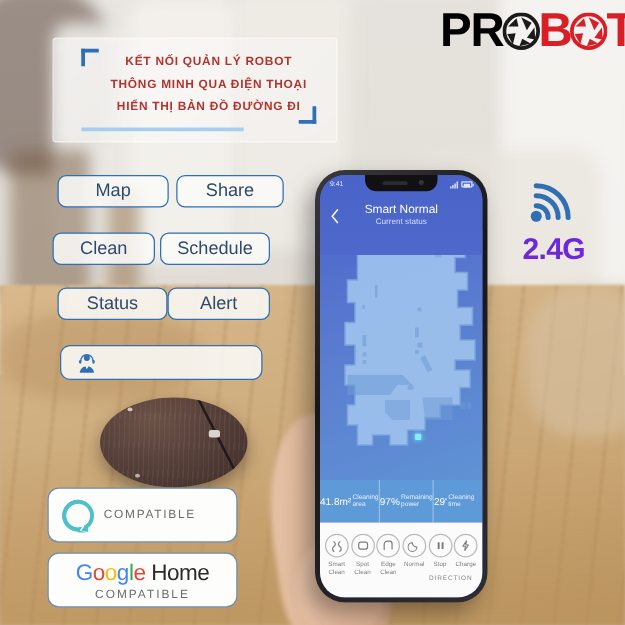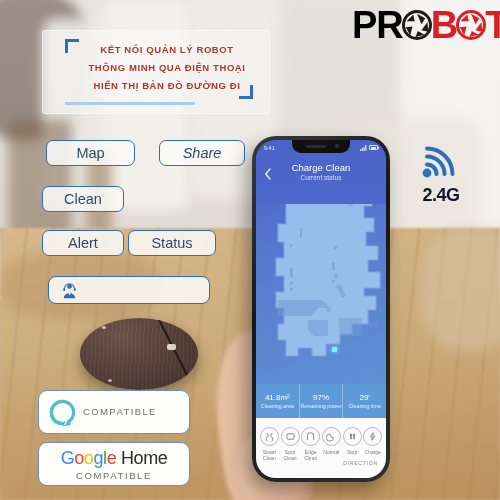--- a/index.html
+++ b/index.html
@@ -108,21 +108,21 @@
     border-radius:7px;
     color:#2e4a6b;
     font-size:14.5px;
     display:flex; align-items:center; justify-content:center;
     height:26px;
     position:relative;
   }
   .r1 { left:46px; top:140px; }
   .r2 { left:42px; top:186px; }
   .r3 { left:42px; top:230px; }
-  .r1 .p-a{ width:89px; } .r1 .p-b{ width:86px; margin-left:24px;font-style:italic; }
+  .r1 .p-a{ width:89px; } .r1 .p-b{ width:86px; margin-left:6px; }
   .r2 .p-a{ width:82px; } .r2 .p-b{ width:88px; margin-left:4px; }
   .r3 .p-a{ width:82px; } .r3 .p-b{ width:88px; margin-left:4px; }
   .pill-wide{
     position:absolute; left:48px; top:276px; width:162px; height:28px;
     background:rgba(250,250,248,.88);
     border:1.4px solid #2f6fb5; border-radius:8px;
     display:flex; align-items:center; gap:8px; padding-left:12px;
     color:#2e4a6b; font-size:14.5px;
   }
   .agent-icon{ width:17px; height:17px; flex:0 0 auto; }
@@ -235,21 +235,21 @@
     position:absolute; left:76px; top:163px; width:5px; height:5px;
     background:#7ff0ff; border-radius:1px;
     box-shadow:0 0 4px #7ff0ff;
   }
 
   .stats{
     position:absolute; left:0; top:244px; width:100%; height:34px;
     background:#5f9ad8;
     display:flex; z-index:5;
   }
-  .stat{ flex:1; display:flex; flex-direction:column; align-items:center; justify-content:center; gap:1px;
+  .stat{ flex:1; display:flex; flex-direction:row; align-items:center; justify-content:center; gap:1px;
          border-right:.7px solid rgba(255,255,255,.35); }
   .stat:last-child{ border-right:none; }
   .stat-v{ color:#ffffff; font-size:8px; }
   .stat-l{ color:#e8f1fb; font-size:5.3px; }
 
   .controls{
     position:absolute; left:0; top:278px; width:100%; bottom:0;
     background:#fbfbfb; z-index:5;
   }
   .ctrl-row{ display:flex; padding:9px 3px 0 3px; }
@@ -261,21 +261,21 @@
   }
   .ctrl-lb{ font-size:5px; color:#7d7d7d; text-align:center; line-height:1.25; }
   .direction{
     position:absolute; right:8px; bottom:12px;
     font-size:5.2px; color:#8a8a8a; letter-spacing:.7px;
   }
 
   
   .wifi-box{ position:absolute; left:418px; top:146px; text-align:center; }
   .wifi-ic{ display:block; margin:0 auto; }
-  .wifi-lb{ color:#0f172a; font-size:18px; font-weight:bold; letter-spacing:-.5px; margin-top:1px;}
+  .wifi-lb{ color:#6d28d9; font-size:24px; font-weight:bold; letter-spacing:-.5px; margin-top:1px;}
 </style>
 </head>
 <body>
 
 <div class="bg">
   <div class="bg-wall"></div>
   <div class="blob b1"></div>
   <div class="blob b2"></div>
   <div class="blob b3"></div>
   <div class="blob b4"></div>
@@ -332,24 +332,25 @@
     <div class="banner-bar"></div>
   </div>
 </div>
 
 <div class="pill-row r1">
   <div class="pill p-a">Map</div>
   <div class="pill p-b">Share</div>
 </div>
 <div class="pill-row r2">
   <div class="pill p-a">Clean</div>
+  <div class="pill p-b">Schedule</div>
 </div>
 <div class="pill-row r3">
+  <div class="pill p-b">Status</div>
   <div class="pill p-a">Alert</div>
-  <div class="pill p-b">Status</div>
 </div>
 
 <div class="pill-wide">
   <span class="agent-icon">
     <svg viewBox="0 0 24 24" width="17" height="17">
       <circle cx="12" cy="6.2" r="3.4" fill="#2f6fb5"></circle>
       <path d="M5 9.5a7 7 0 0 1 14 0" fill="none" stroke="#2f6fb5" stroke-width="1.5"></path>
       <rect x="3.2" y="8.6" width="2.6" height="4" rx="1.2" fill="#2f6fb5"></rect>
       <rect x="18.2" y="8.6" width="2.6" height="4" rx="1.2" fill="#2f6fb5"></rect>
       <path d="M4 23c0-4.4 3.6-7.6 8-7.6s8 3.2 8 7.6z" fill="#2f6fb5"></path>
@@ -412,21 +413,21 @@
           </span>
       </span>
     </div>
 
     <span class="back-chevron">
       <svg width="7" height="12" viewBox="0 0 8 14">
         <path d="M7 1 L2 7 L7 13" fill="none" stroke="#ffffff" stroke-width="1.4" stroke-linecap="round" stroke-linejoin="round"></path>
       </svg>
     </span>
 
-    <div class="app-title">Charge Clean</div>
+    <div class="app-title">Smart Normal</div>
     <div class="app-sub">Current status</div>
 
     <div class="map-area">
       <svg class="map-svg" width="138" height="200" viewBox="0 0 138 200">
         <path d="M30 16 L30 10 L52 10 L52 18 L66 18 L66 10 L78 10 L78 4 L92 4 L92 14 L104 14 L104 6 L116 6 L116 22 L108 22 L108 34 L118 34 L118 48 L110 48 L110 62 L122 62 L122 76 L112 76 L112 88 L124 88 L124 104 L108 104 L108 112 L120 112 L120 126 L112 126 L112 140 L96 140 L96 150 L84 150 L84 160 L70 160 L70 172 L56 172 L56 164 L42 164 L42 172 L30 172 L30 156 L22 156 L22 140 L28 140 L28 124 L20 124 L20 108 L28 108 L28 92 L20 92 L20 74 L28 74 L28 58 L22 58 L22 40 L30 40 Z" fill="#9dc2ee" stroke="#7fa9dd" stroke-width="1.2" opacity="0.93"></path>
         <path d="M22 116 L66 116 L74 124 L62 124 L56 132 L22 132 Z" fill="#6f9cd4" opacity="0.55"></path>
         <path d="M52 136 L72 136 L72 152 L58 152 L52 146 Z" fill="#6f9cd4" opacity="0.5"></path>
         <path d="M82 134 L106 134 L106 152 L84 152 Z" fill="#6f9cd4" opacity="0.5"></path>
         <rect x="44" y="44" width="2" height="10" fill="#6f9cd4" opacity="0.6"></rect>
         <rect x="34" y="60" width="2" height="3" fill="#6f9cd4" opacity="0.6"></rect>

